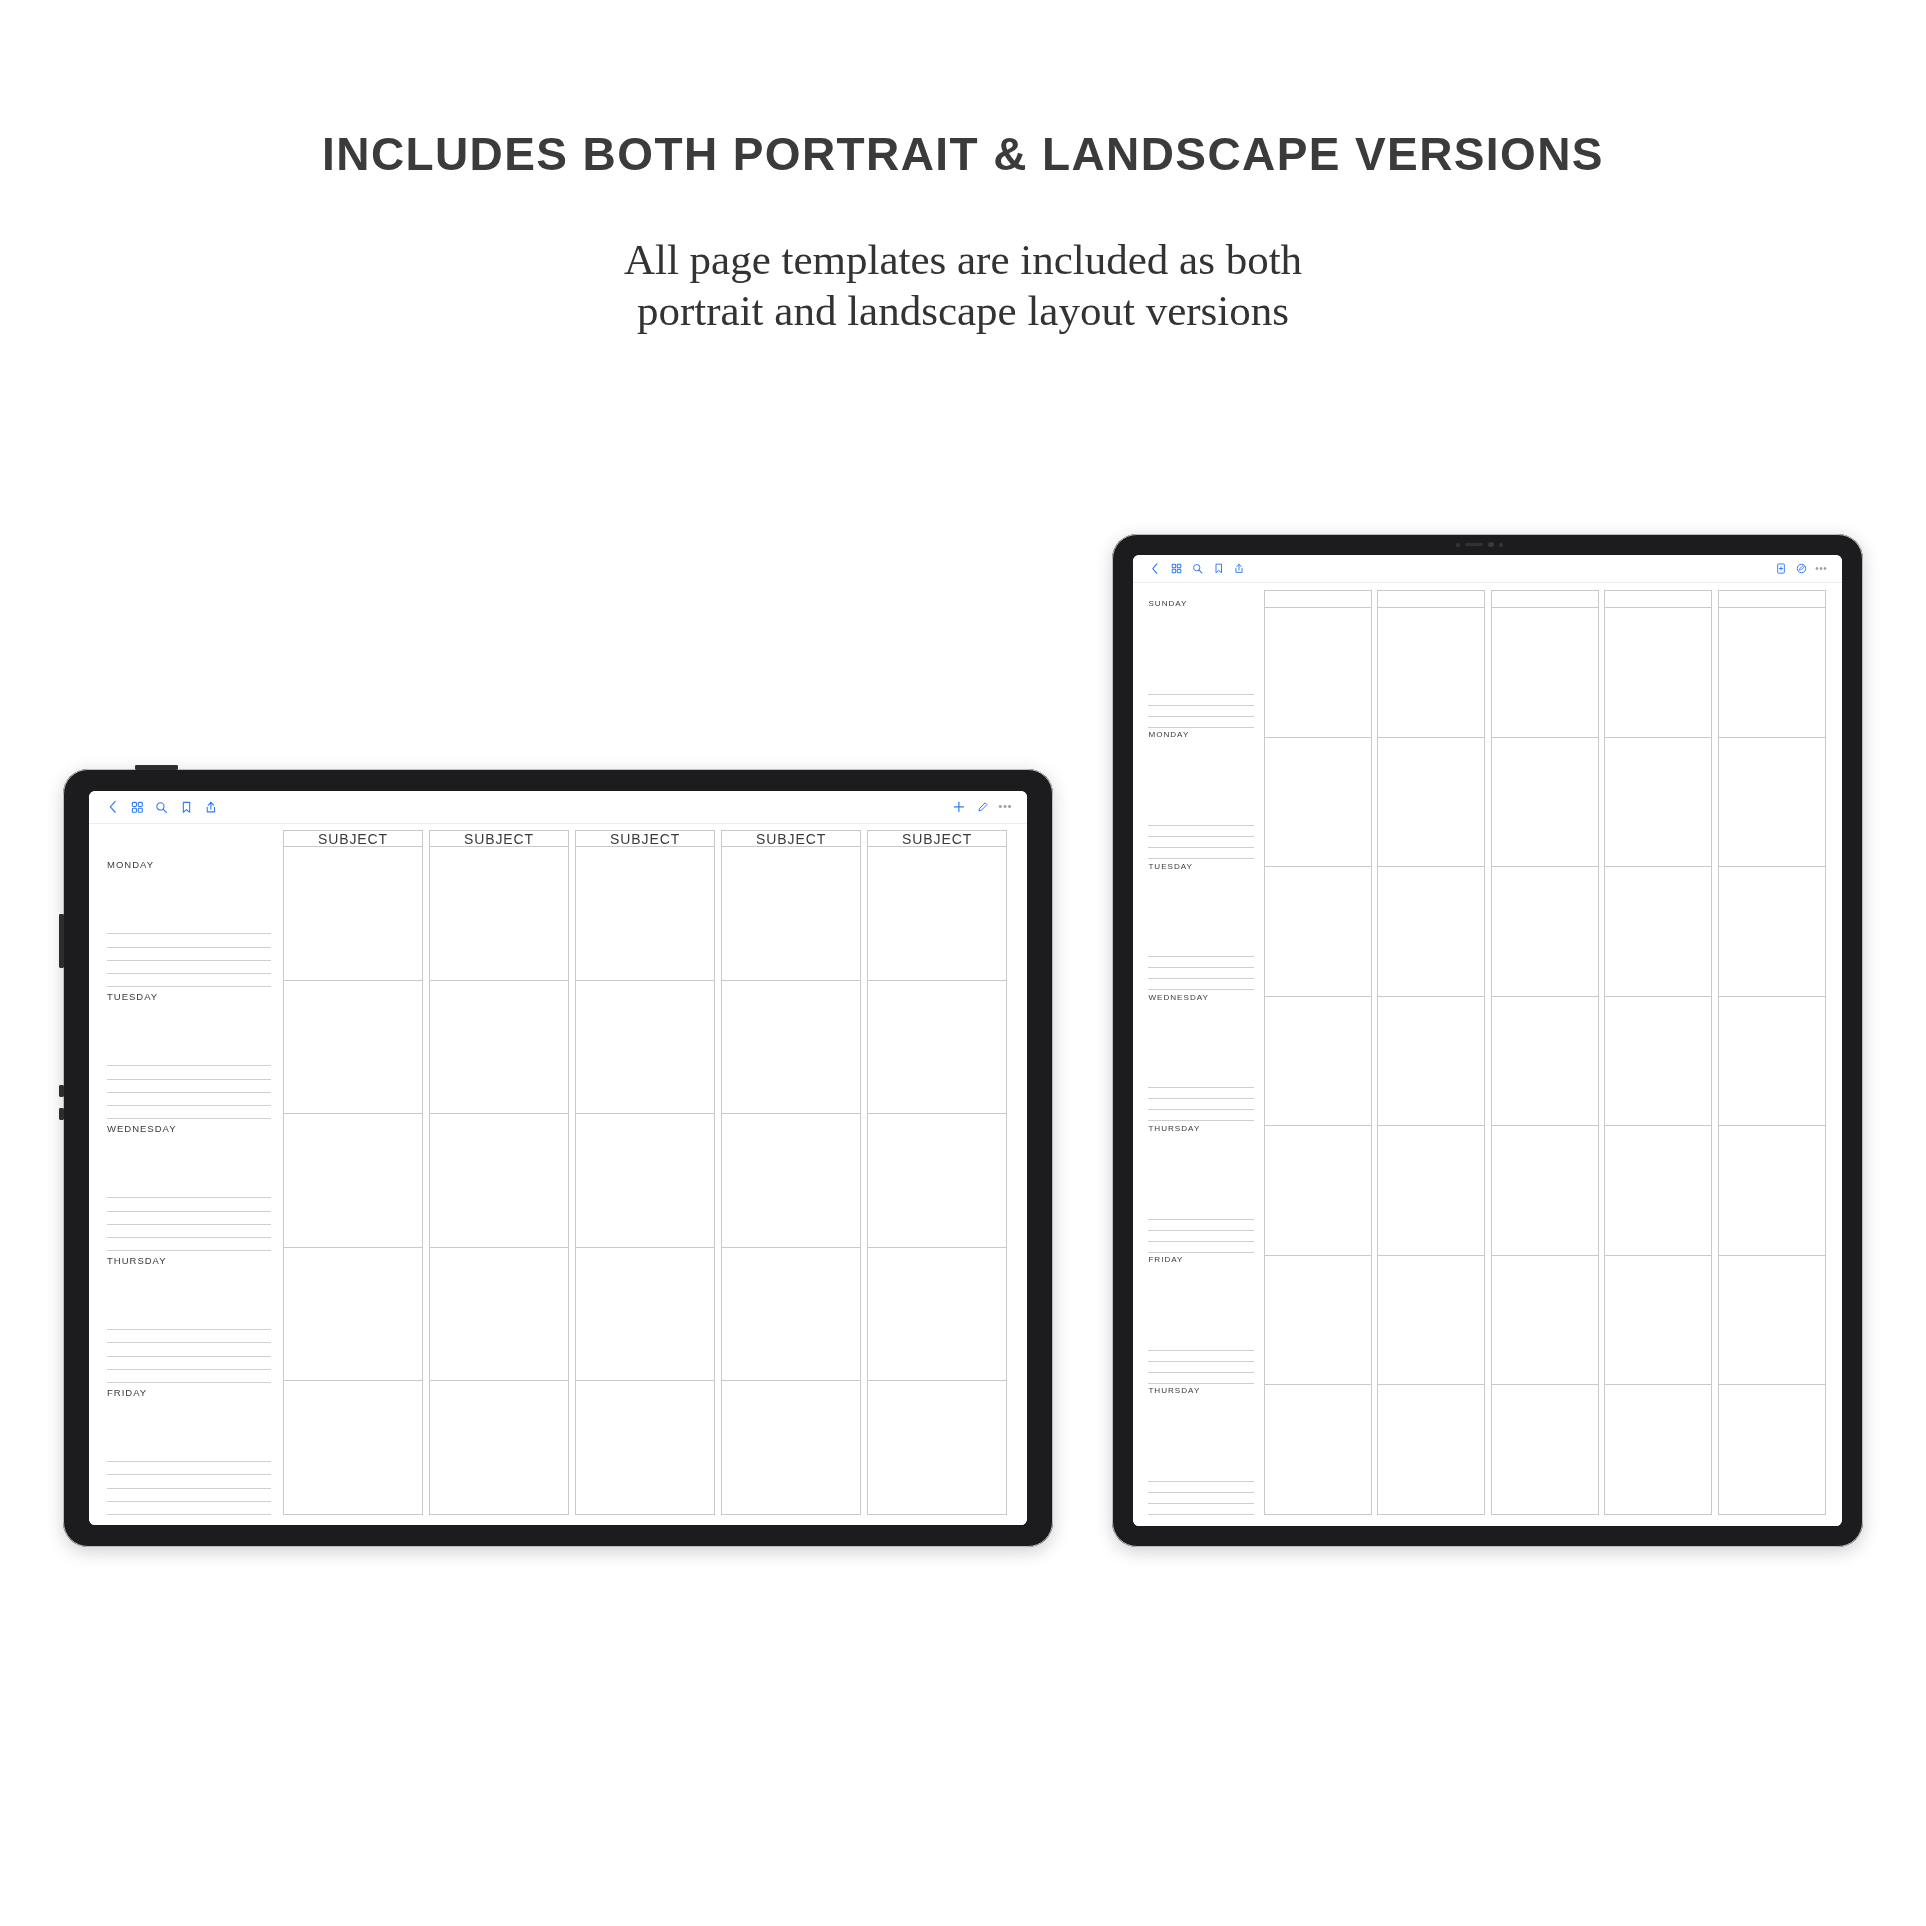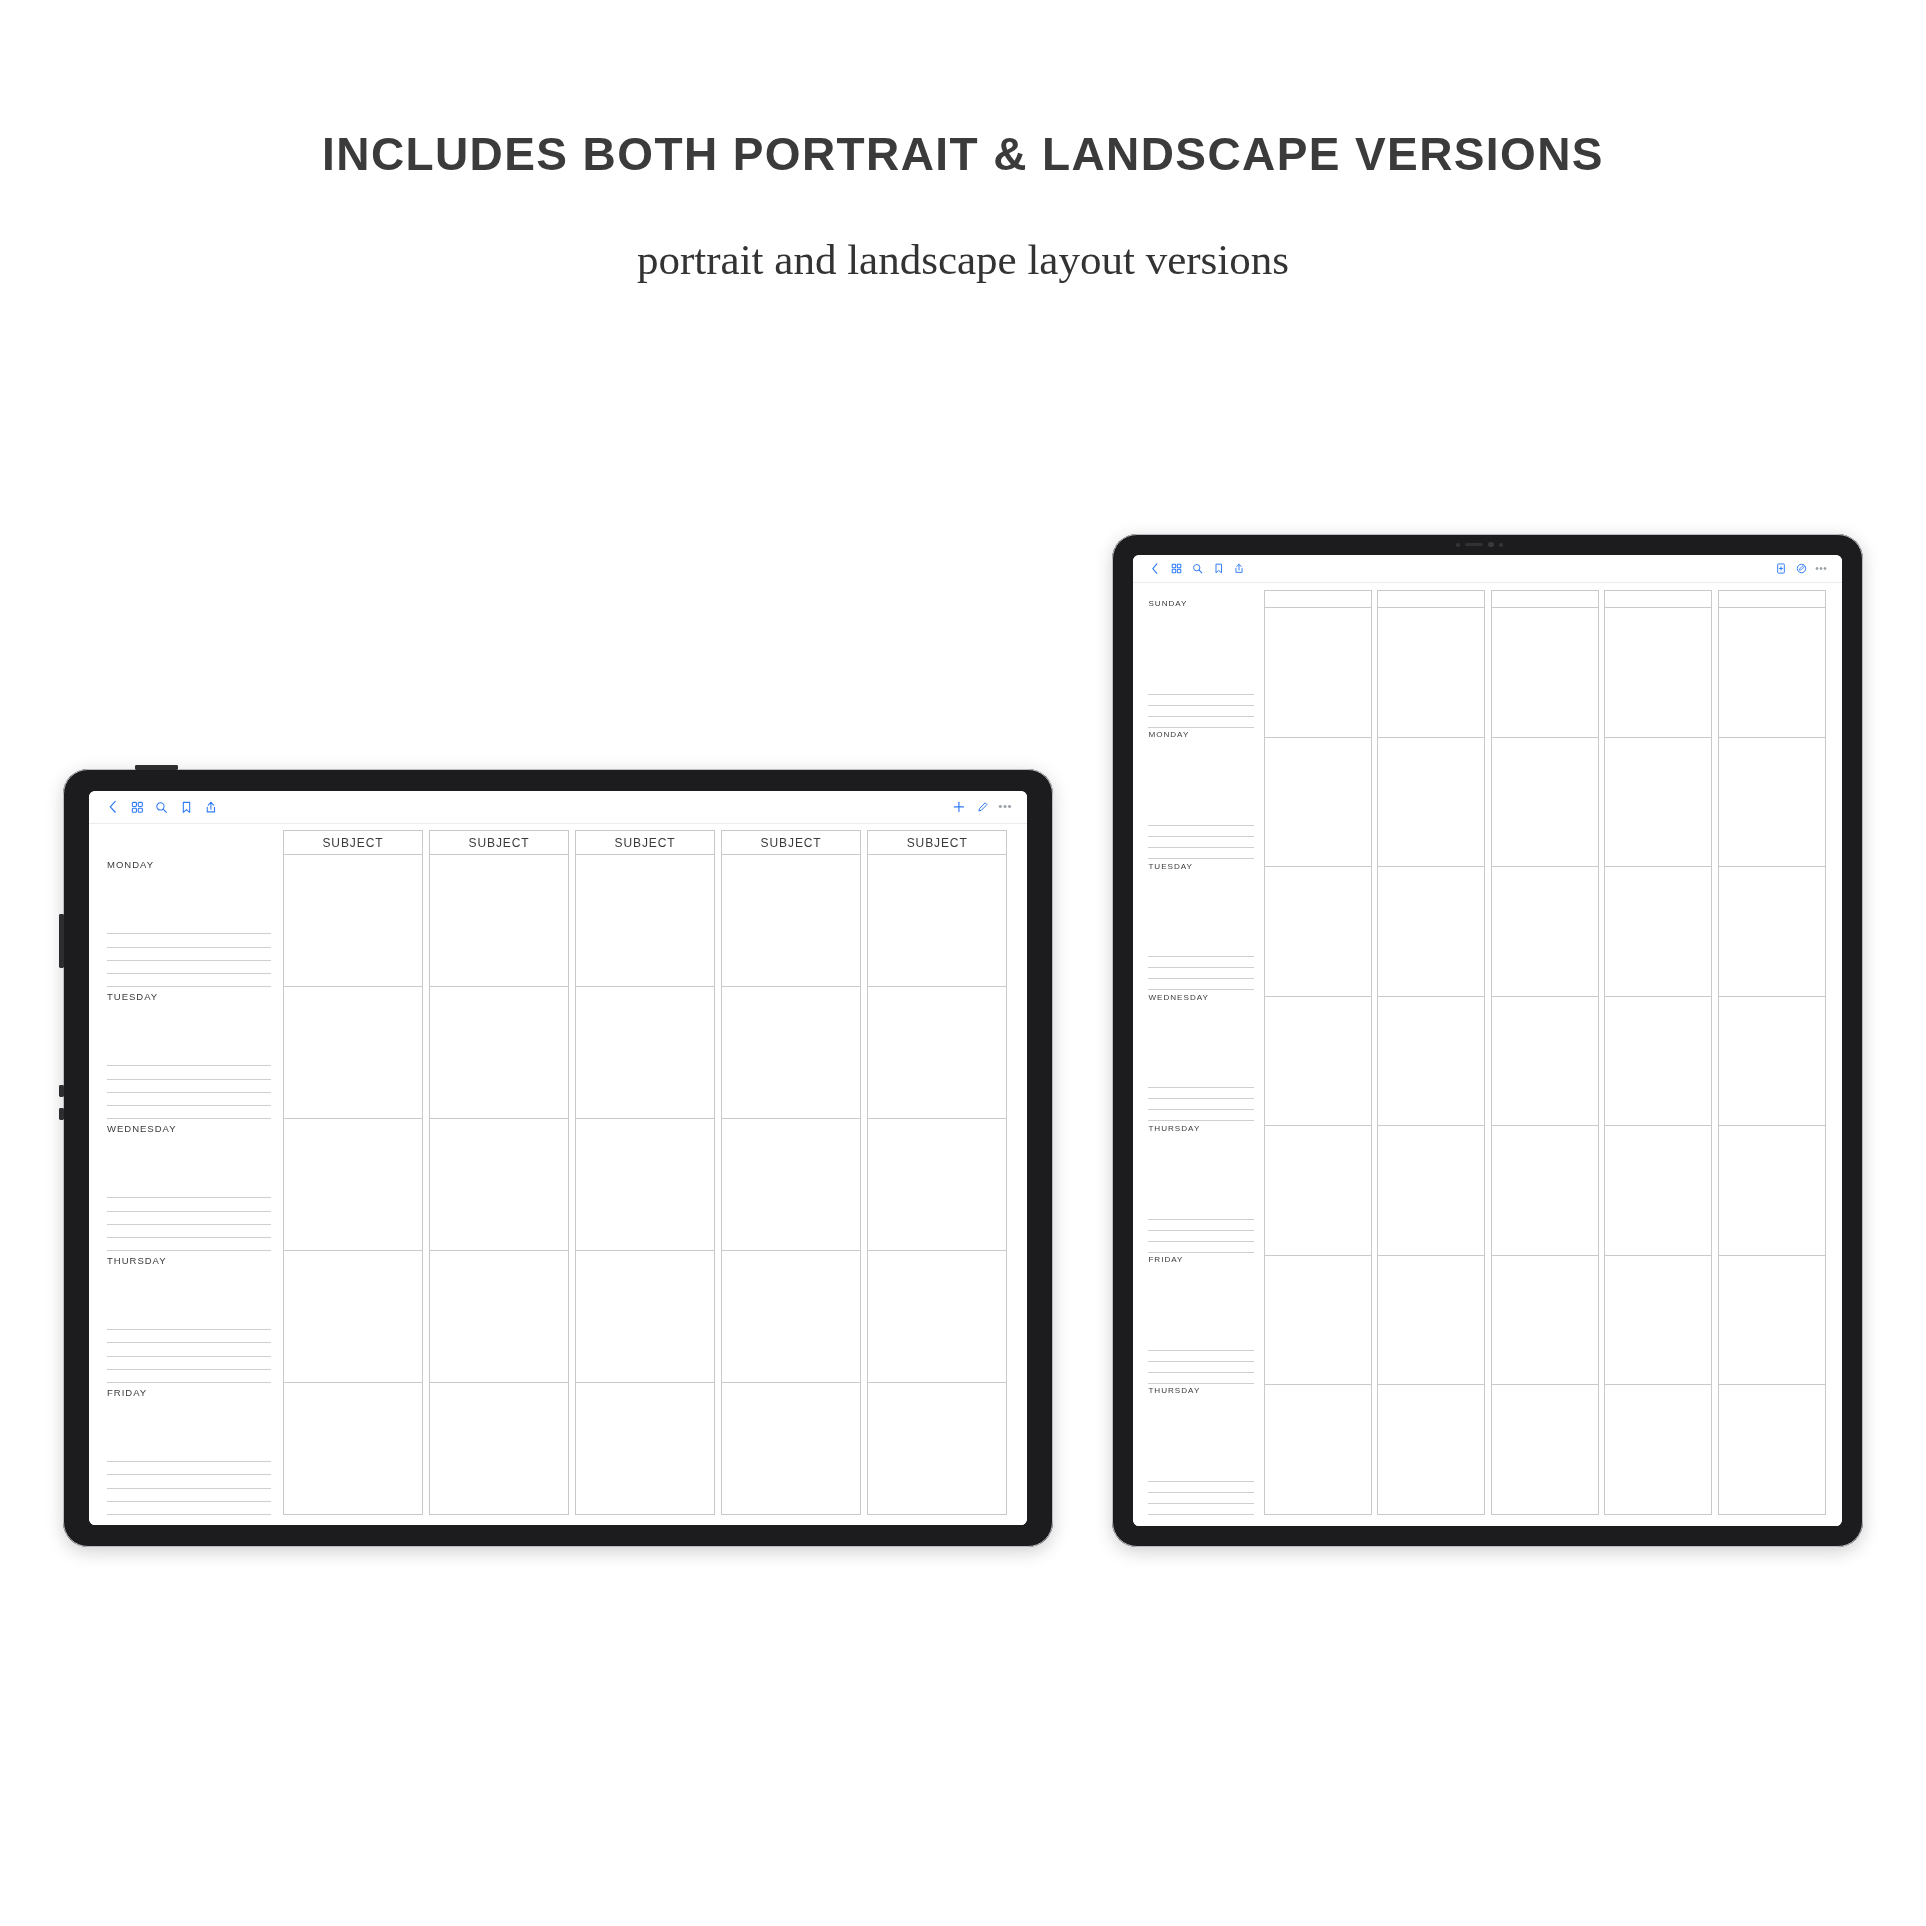--- a/index.html
+++ b/index.html
@@ -145,21 +145,21 @@
 
   
   #planner-landscape .planner-inner { left: 18px; right: 20px; top: 6.3px; bottom: 10px; }
   #planner-landscape .days-col { width: 168px; margin-right: 8.1px; padding-top: 25px;}
   #planner-landscape .day-block { height: 20%; padding-right: 4.5px; }
   #planner-landscape .day-name { font-size: 9.5px; margin-top: 3.6px; margin-bottom: 2.7px; }
   #planner-landscape .day-lines .ln { margin-top: 12.2px; }
   #planner-landscape .subject-grid { flex: 1; }
   #planner-landscape .subject-col { flex: 1; margin-right: 6.3px; }
   #planner-landscape .subject-col:last-child { margin-right: 0; }
-  #planner-landscape .subj-head { height: 25px; font-size: 12px; }
+  #planner-landscape .subj-head { height: 17px; font-size: 14px; }
   #planner-landscape .subj-cell { flex: 1; }
 
   
   #planner-portrait .planner-inner { left: 15.4px; right: 16.3px; top: 7.2px; bottom: 11px; }
   #planner-portrait .days-col { width: 109px; margin-right: 6.3px; padding-top: 6.3px;}
   #planner-portrait .day-block { height: 14.2857%; padding-right: 3.6px; }
   #planner-portrait .day-name { font-size: 8.1px; margin-top: 2.7px; margin-bottom: 1.8px; }
   #planner-portrait .day-lines .ln { margin-top: 10px; }
   #planner-portrait .subject-grid { flex: 1; }
   #planner-portrait .subject-col { flex: 1; margin-right: 5.4px; }
@@ -171,20 +171,21 @@
   .cam-group { position: absolute; display: flex; align-items: center; gap: 5.4px; }
   .cam-dot { width: 5.4px; height: 5.4px; border-radius: 50%; background: #3a3a3c; }
   .cam-dot.small { width: 3.6px; height: 3.6px; background: #343436; }
   .cam-bar { width: 18px; height: 3.2px; border-radius: 1.8px; background: #313133; }
 </style>
 </head>
 <body>
 
 <div class="headline">INCLUDES BOTH PORTRAIT &amp; LANDSCAPE VERSIONS</div>
 <div class="subhead">
+  <div>All page templates are included as both</div>
   <div>portrait and landscape layout versions</div>
 </div>
 
 <div class="tablet" id="tablet-landscape">
   <div class="bezel-outline"></div>
 
   <div class="btn-side" style="left:72px; top:-3.6px; width:43px; height:4.5px;"></div>
   <div class="btn-side" style="left:-3.6px; top:145px; width:4.5px; height:54px;"></div>
   <div class="btn-side" style="left:-3.6px; top:316px; width:4.1px; height:11.8px;"></div>
   <div class="btn-side" style="left:-3.6px; top:339px; width:4.1px; height:11.8px;"></div>

